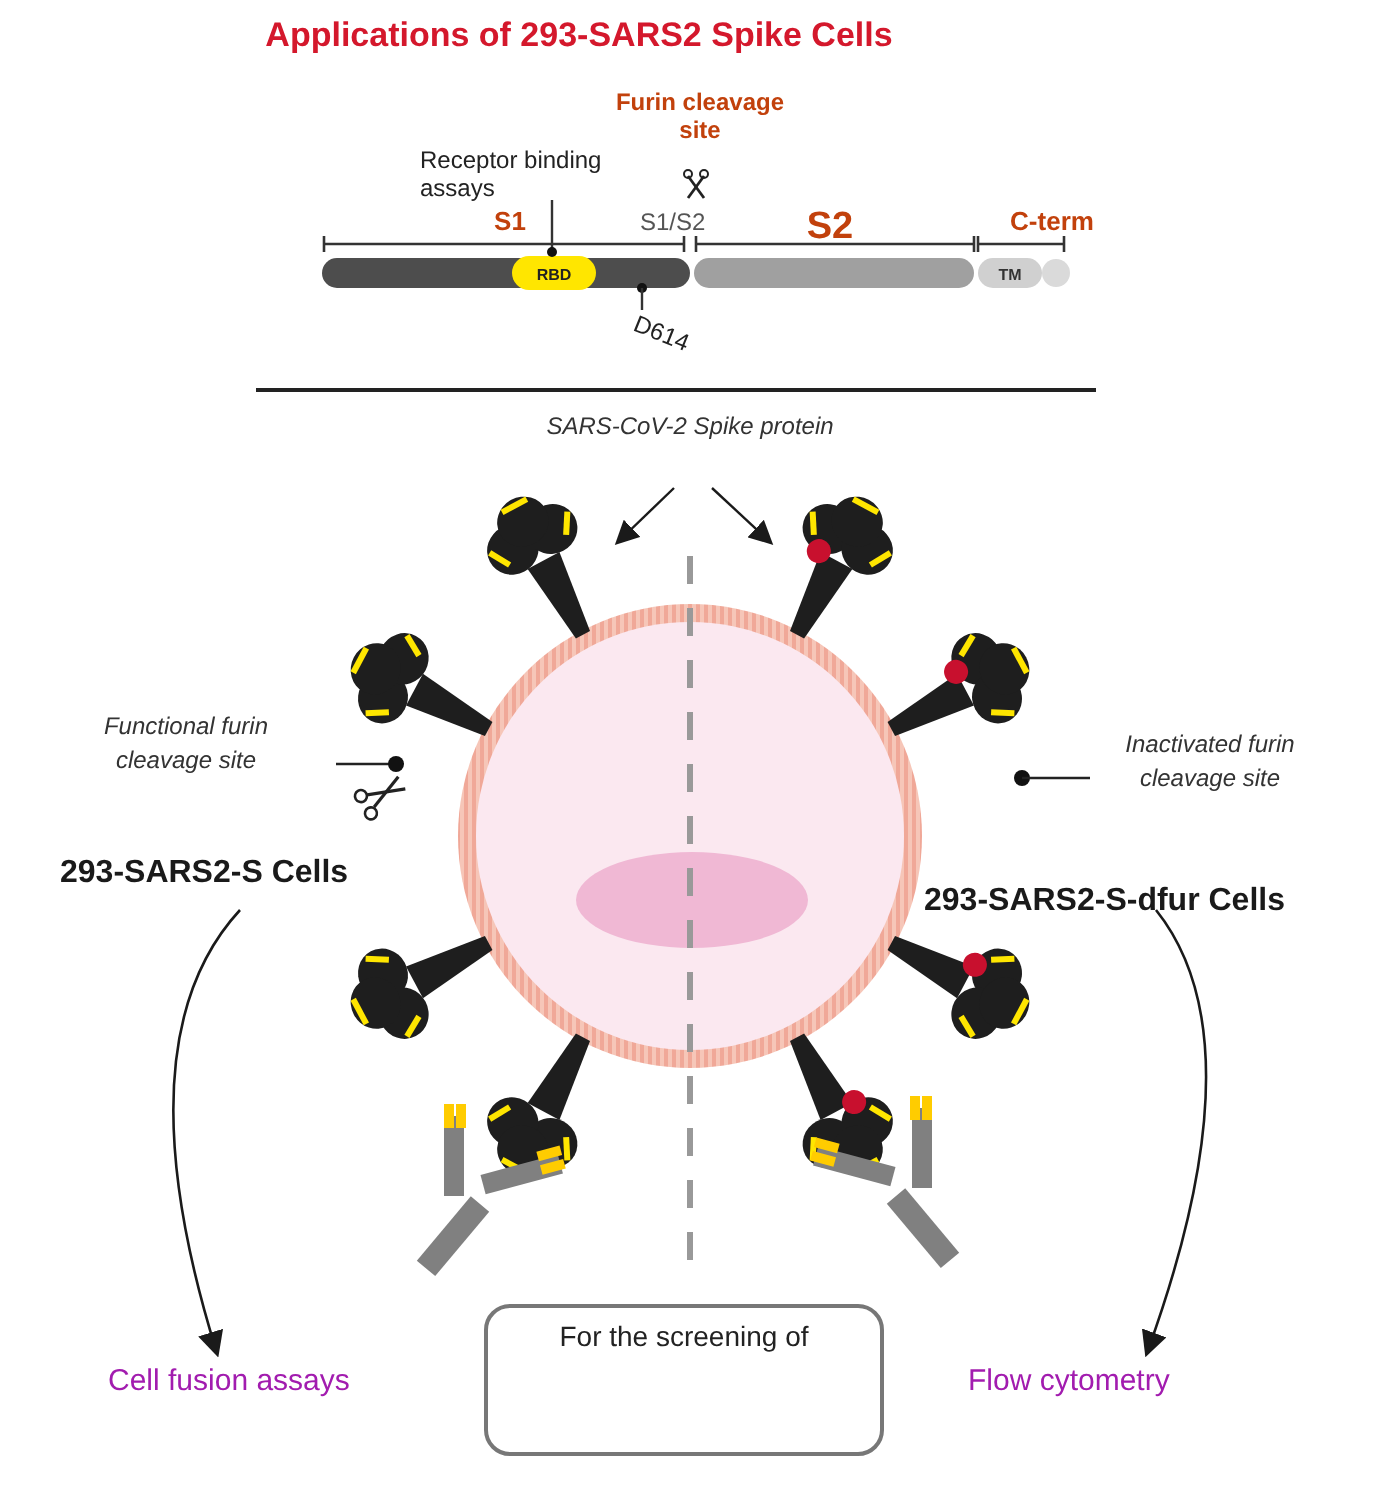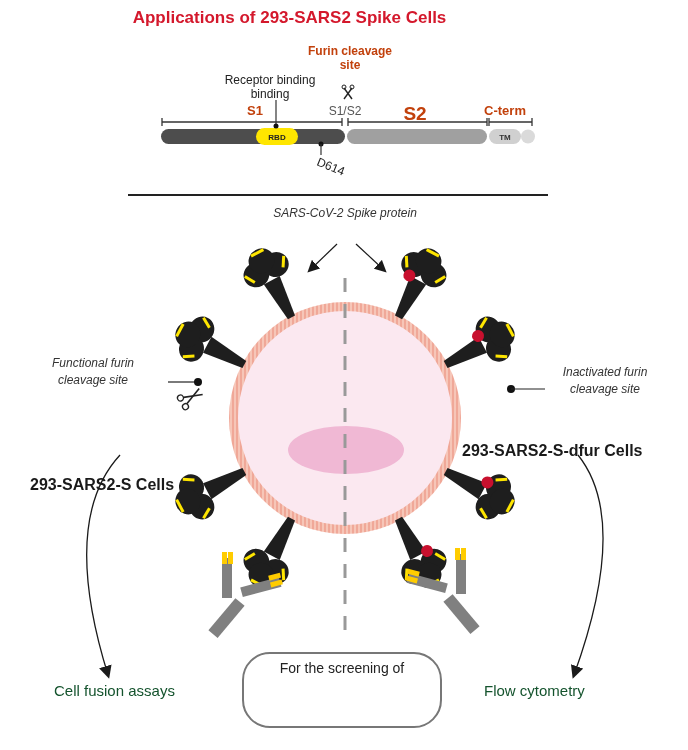--- a/index.html
+++ b/index.html
@@ -1,44 +1,44 @@
 <!DOCTYPE html>
 <html><head>
 <meta charset="utf-8">
 <style>
   html, body { margin: 0; padding: 0; background: #ffffff; }
   body { width: 688px; height: 750px; position: relative; overflow: hidden; font-family: "Liberation Sans", sans-serif; color: #1a1a1a; }
   .abs { position: absolute; }
   .title { left: 0; width: 579px; top: 8px; text-align: center; font-size: 17px; font-weight: bold; color: #d4182c; }
-  .lbl { font-size: 12px; color: #222; text-align: center; line-height: 14px; }
+  .lbl { font-size: 12px; color: #222; text-align: left; line-height: 14px; }
   .lbl-b { font-size: 12px; font-weight: bold; color: #c2410c; text-align: center; }
   .gray { color: #555; }
   .ital { font-style: italic; font-size: 12px; color: #333; text-align: center; line-height: 17px; }
   .cellname { font-size: 16px; font-weight: bold; color: #1a1a1a; }
-  .app { font-size: 15px; color: #14532d; }
-  .screen-box { left: 242px; top: 652px; width: 200px; height: 76px; border: 2px solid #777; border-radius: 28px; text-align: center; font-size: 14px; line-height: 19px; color: #222; box-sizing: border-box; padding-top: 5px; }
+  .app { font-size: 15px; color: #a21caf; }
+  .screen-box { left: 242px; top: 652px; width: 200px; height: 76px; border: 2px solid #777; border-radius: 13px; text-align: center; font-size: 14px; line-height: 19px; color: #222; box-sizing: border-box; padding-top: 5px; }
   svg { position: absolute; left: 0; top: 0; }
 </style>
 </head>
 <body>
 
 <div class="abs title">Applications of 293-SARS2 Spike Cells</div>
 
 <div class="abs lbl-b" style="left:300px;top:44px;width:100px;line-height:14px;">
   <div>Furin cleavage</div>
   <div>site</div>
 </div>
 <div class="abs lbl" style="left:210px;top:73px;width:120px;">
   <div>Receptor binding</div>
-  <div>binding</div>
+  <div>assays</div>
 </div>
 <div class="abs lbl-b" style="left:240px;top:103px;width:30px;font-size:13px;">S1</div>
 <div class="abs lbl gray" style="left:320px;top:104px;width:50px;">S1/S2</div>
 <div class="abs lbl-b" style="left:400px;top:103px;width:30px;font-size:19px;">S2</div>
-<div class="abs lbl-b" style="left:475px;top:103px;width:60px;font-size:13px;">C-term</div>
+<div class="abs lbl-b" style="left:496px;top:103px;width:60px;font-size:13px;">C-term</div>
 
 <svg width="688" height="750" viewBox="0 0 688 750">
   <defs>
     <marker id="arrowhead" markerWidth="10" markerHeight="10" refX="7" refY="5" orient="auto">
       <path d="M0,0 L10,5 L0,10 z" fill="#1a1a1a"></path>
     </marker>
     <pattern id="membrane" width="4" height="4" patternUnits="userSpaceOnUse">
       <rect width="4" height="4" fill="#f6c6b8"></rect>
       <rect width="2" height="4" fill="#f0a898"></rect>
     </pattern>
@@ -209,21 +209,21 @@
 
 <div class="abs ital" style="left:28px;top:355px;width:130px;">
   <div>Functional furin</div>
   <div>cleavage site</div>
 </div>
 <div class="abs ital" style="left:540px;top:364px;width:130px;">
   <div>Inactivated furin</div>
   <div>cleavage site</div>
 </div>
 
-<div class="abs cellname" style="left:30px;top:428px;margin-top:48px;">293-SARS2-S Cells</div>
+<div class="abs cellname" style="left:30px;top:428px;">293-SARS2-S Cells</div>
 <div class="abs cellname" style="left:462px;top:442px;">293-SARS2-S-dfur Cells</div>
 
 <div class="abs app" style="left:54px;top:682px;">Cell fusion assays</div>
 <div class="abs app" style="left:484px;top:682px;">Flow cytometry</div>
 
 <div class="abs screen-box">
   <div>For the screening of</div>
 </div>
 
 </body></html>

